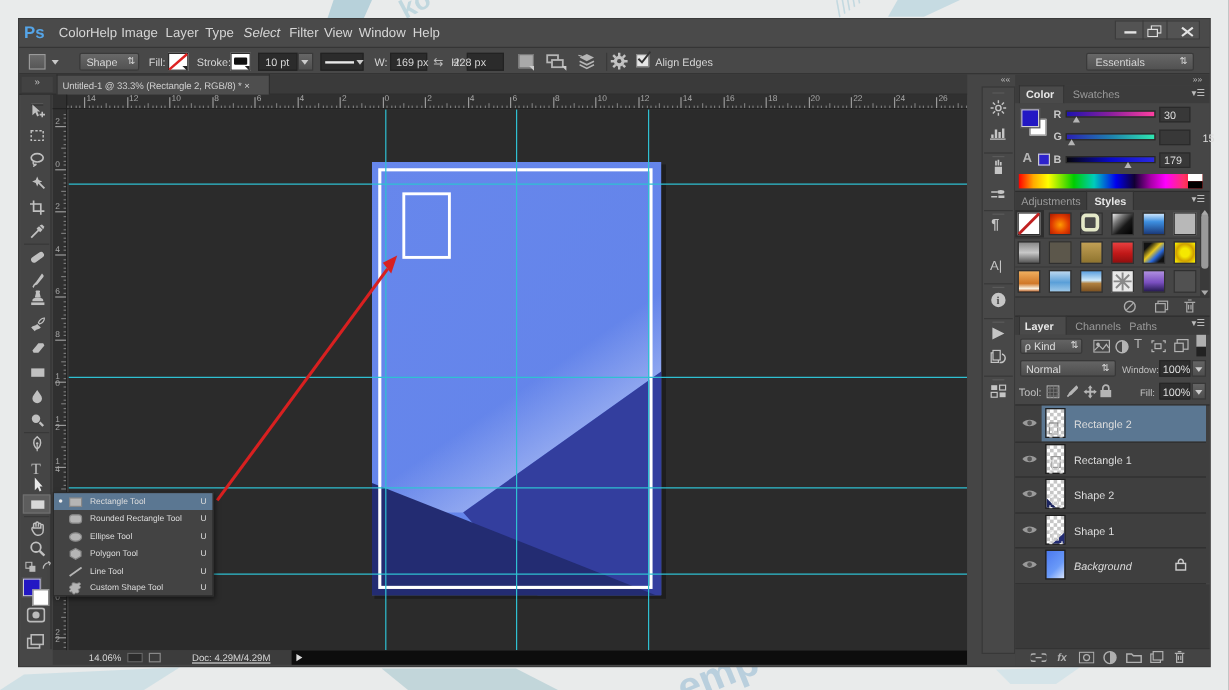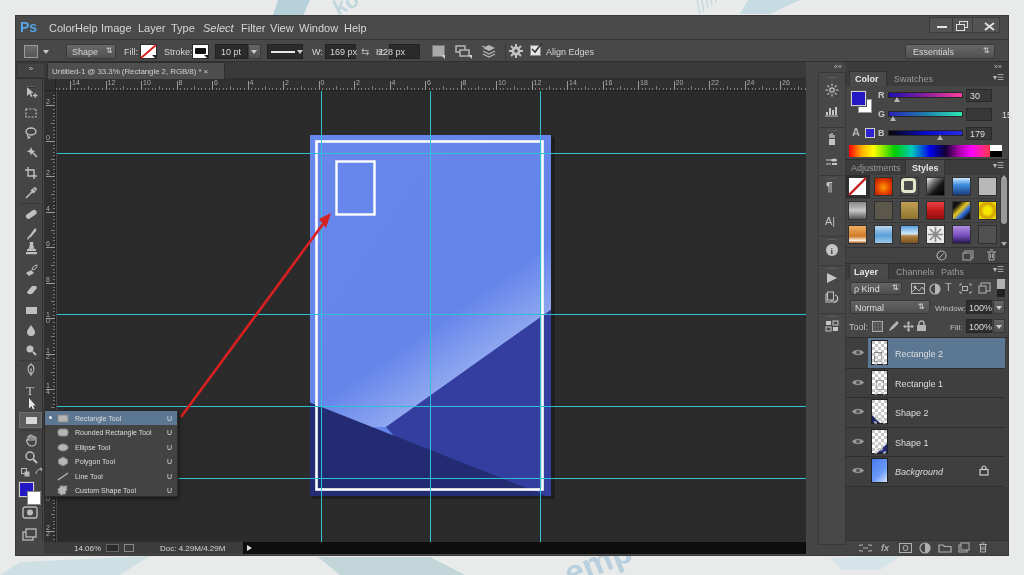--- a/index.html
+++ b/index.html
@@ -629,21 +629,21 @@
       <path d="M3,1 C5,0 6,2 8,1 C10,0 11,2 9,3 C11,4 10,6 8,6 C10,8 8,10 6,9 C5,11 3,10 3,8 C1,9 0,7 2,6 C0,5 1,3 3,3 Z" fill="#b5b5b5" stroke="#888" stroke-width="0.7"></path>
     </svg>
     <div style="position:absolute;left:30px;top:76px;font-size:7px;color:#ddd;white-space:nowrap;">Custom Shape Tool</div>
     <div style="position:absolute;left:122px;top:76px;font-size:7px;color:#ddd;">U</div>
   </div>
 
 <div class="abs" style="left:44px;top:542px;width:762px;height:12px;background:#3c3c3c;"></div>
 <div class="abs txt" style="left:74px;top:544px;font-size:8px;">14.06%</div>
 <div class="abs" style="left:106px;top:544px;width:13px;height:8px;background:#2b2b2b;border:1px solid #666;"></div>
 <div class="abs" style="left:124px;top:544px;width:10px;height:8px;border:1px solid #888;"></div>
-<div class="abs txt" style="left:160px;top:544px;font-size:8px;">Doc: 4.29M/4.29M</div>
+<div class="abs txt" style="left:160px;top:544px;font-size:8px;text-decoration:underline;">Doc: 4.29M/4.29M</div>
 <div class="abs" style="left:243px;top:542px;width:563px;height:12px;background:#0d0d0d;"></div>
 <div class="abs" style="left:247px;top:545px;width:0;height:0;border-top:3px solid transparent;border-bottom:3px solid transparent;border-left:5px solid #ddd;"></div>
 
 <div class="abs" style="left:806px;top:62px;width:202px;height:493px;background:#454545;"></div>
 <div class="abs" style="left:818px;top:72px;width:28px;height:473px;background:#484848;border:1px solid #383838;" id="dockcol"></div>
 <div class="abs" style="left:834px;top:63px;width:12px;height:8px;color:#bbb;font-size:7px;">««</div>
 
 <div id="panels">
     <div class="abs" style="left:846px;top:62px;width:162px;height:493px;background:#464646;"></div>
     <div class="abs" style="left:846px;top:62px;width:162px;height:9px;background:#3c3c3c;"></div>

